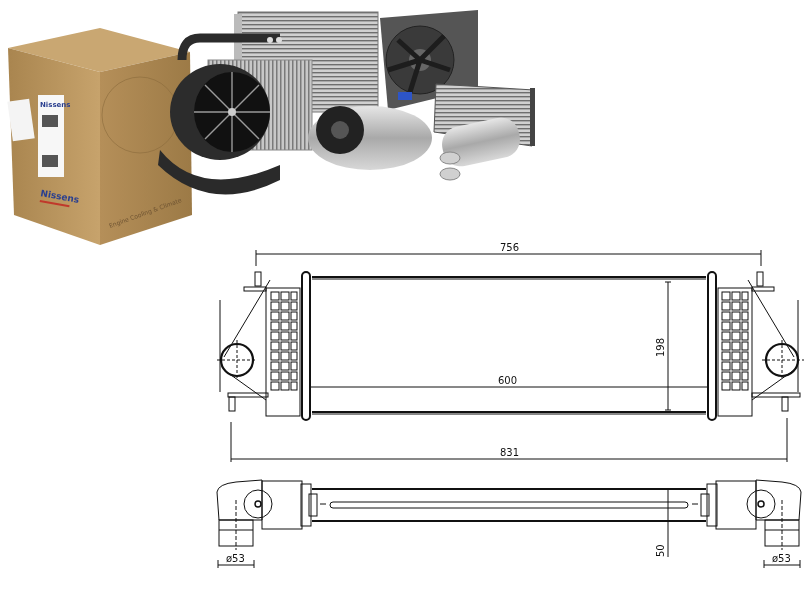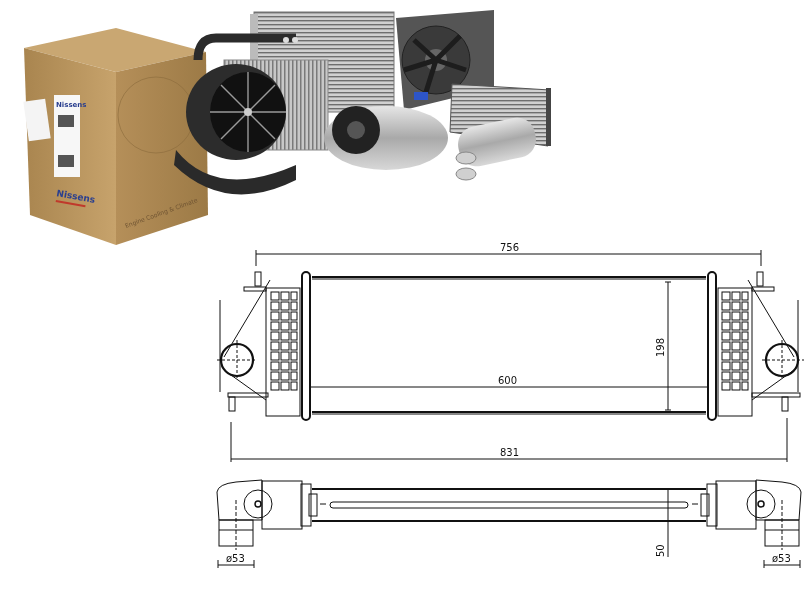--- a/index.html
+++ b/index.html
@@ -4,21 +4,21 @@
   <style>
     html, body { margin: 0; padding: 0; background: #ffffff; }
     body { width: 810px; height: 610px; position: relative; overflow: hidden; font-family: "DejaVu Sans", sans-serif; }
     .abs { position: absolute; }
     .dim-text { font-family: "DejaVu Sans", sans-serif; font-size: 10px; fill: #111; }
     svg { position: absolute; left: 0; top: 0; }
   </style>
 </head>
 <body>
 
-<div class="abs" style="left:16px;top:0;width:560px;height:245px;">
+<div class="abs" style="left:0;top:0;width:560px;height:245px;">
   <svg width="560" height="245" viewBox="0 0 560 245">
     <defs>
       <linearGradient id="boxFront" x1="0" x2="1" y1="0" y2="0">
         <stop offset="0" stop-color="#a9854f"></stop>
         <stop offset="1" stop-color="#c7a36c"></stop>
       </linearGradient>
       <linearGradient id="boxSide" x1="0" x2="1">
         <stop offset="0" stop-color="#b58f59"></stop>
         <stop offset="1" stop-color="#9c7a46"></stop>
       </linearGradient>

